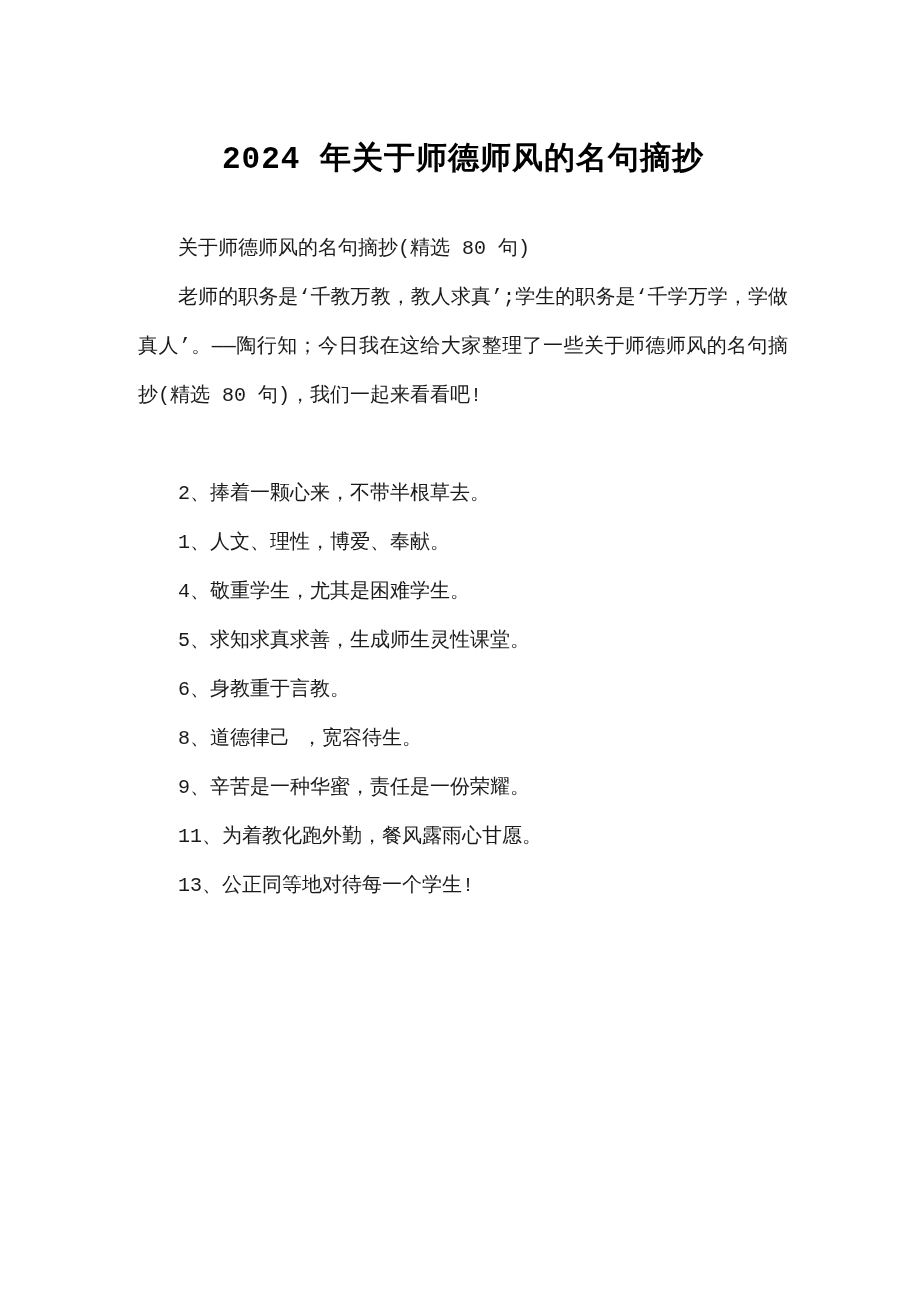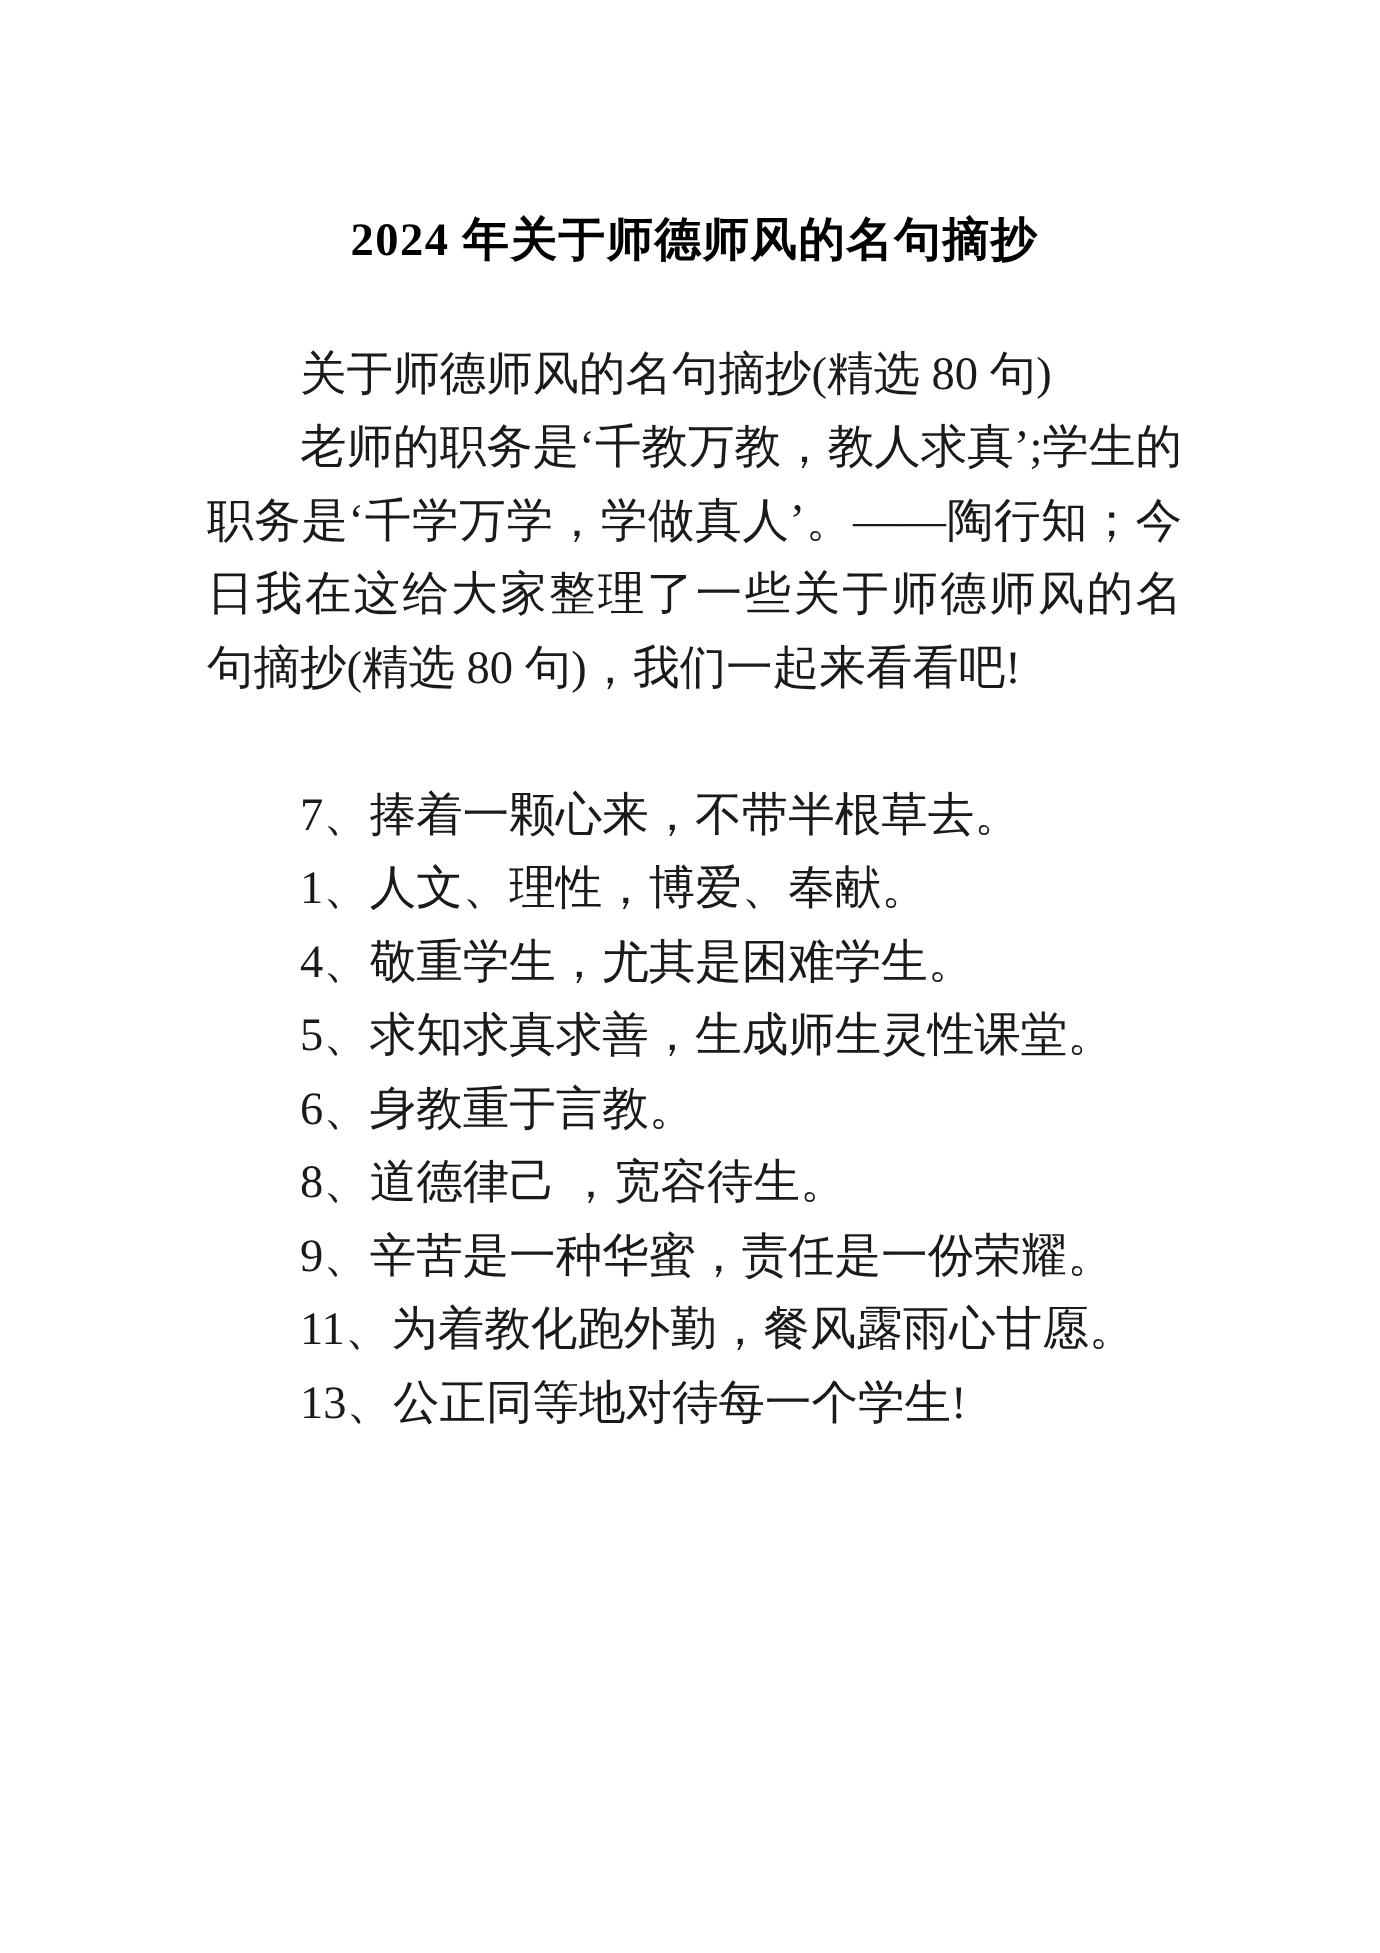--- a/index.html
+++ b/index.html
@@ -6,40 +6,40 @@
     margin: 0;
     padding: 0;
     background: #ffffff;
   }
   .page {
     position: relative;
     width: 920px;
     height: 1302px;
     background: #ffffff;
     overflow: hidden;
-    font-family: Liberation Serif, serif;
+    font-family: Liberation Mono, monospace;
     color: #1a1a1a;
     box-sizing: border-box;
     border-radius: 16px;
   }
   .content {
     padding: 138px 132px 0 138px;
     box-sizing: border-box;
   }
   .doc-title {
     font-size: 31px;
     font-weight: bold;
     text-align: center;
     color: #000000;
     letter-spacing: 1px;
     line-height: 44px;
     margin: 0 0 42px 0;
   }
   .body-text {
-    font-size: 31px;
+    font-size: 20px;
     line-height: 49px;
   }
   .para {
     margin: 0;
     text-indent: 2em;
     text-align: justify;
     text-justify: inter-ideograph;
   }
   .spacer-line {
     height: 49px;
@@ -66,21 +66,21 @@
     <div class="body-text">
 
       <p class="para">关于师德师风的名句摘抄(精选 80 句)</p>
 
       <p class="para">老师的职务是‘千教万教，教人求真’;学生的职务是‘千学万学，学做真人’。——陶行知；今日我在这给大家整理了一些关于师德师风的名句摘抄(精选 80 句)，我们一起来看看吧!</p>
 
       <div class="spacer-line"></div>
 
 
       <ul class="quote-list">
-        <li>7、捧着一颗心来，不带半根草去。</li>
+        <li>2、捧着一颗心来，不带半根草去。</li>
         <li>1、人文、理性，博爱、奉献。</li>
         <li>4、敬重学生，尤其是困难学生。</li>
         <li>5、求知求真求善，生成师生灵性课堂。</li>
         <li>6、身教重于言教。</li>
         <li>8、道德律己 ，宽容待生。</li>
         <li>9、辛苦是一种华蜜，责任是一份荣耀。</li>
         <li>11、为着教化跑外勤，餐风露雨心甘愿。</li>
         <li>13、公正同等地对待每一个学生!</li>
       </ul>
 

